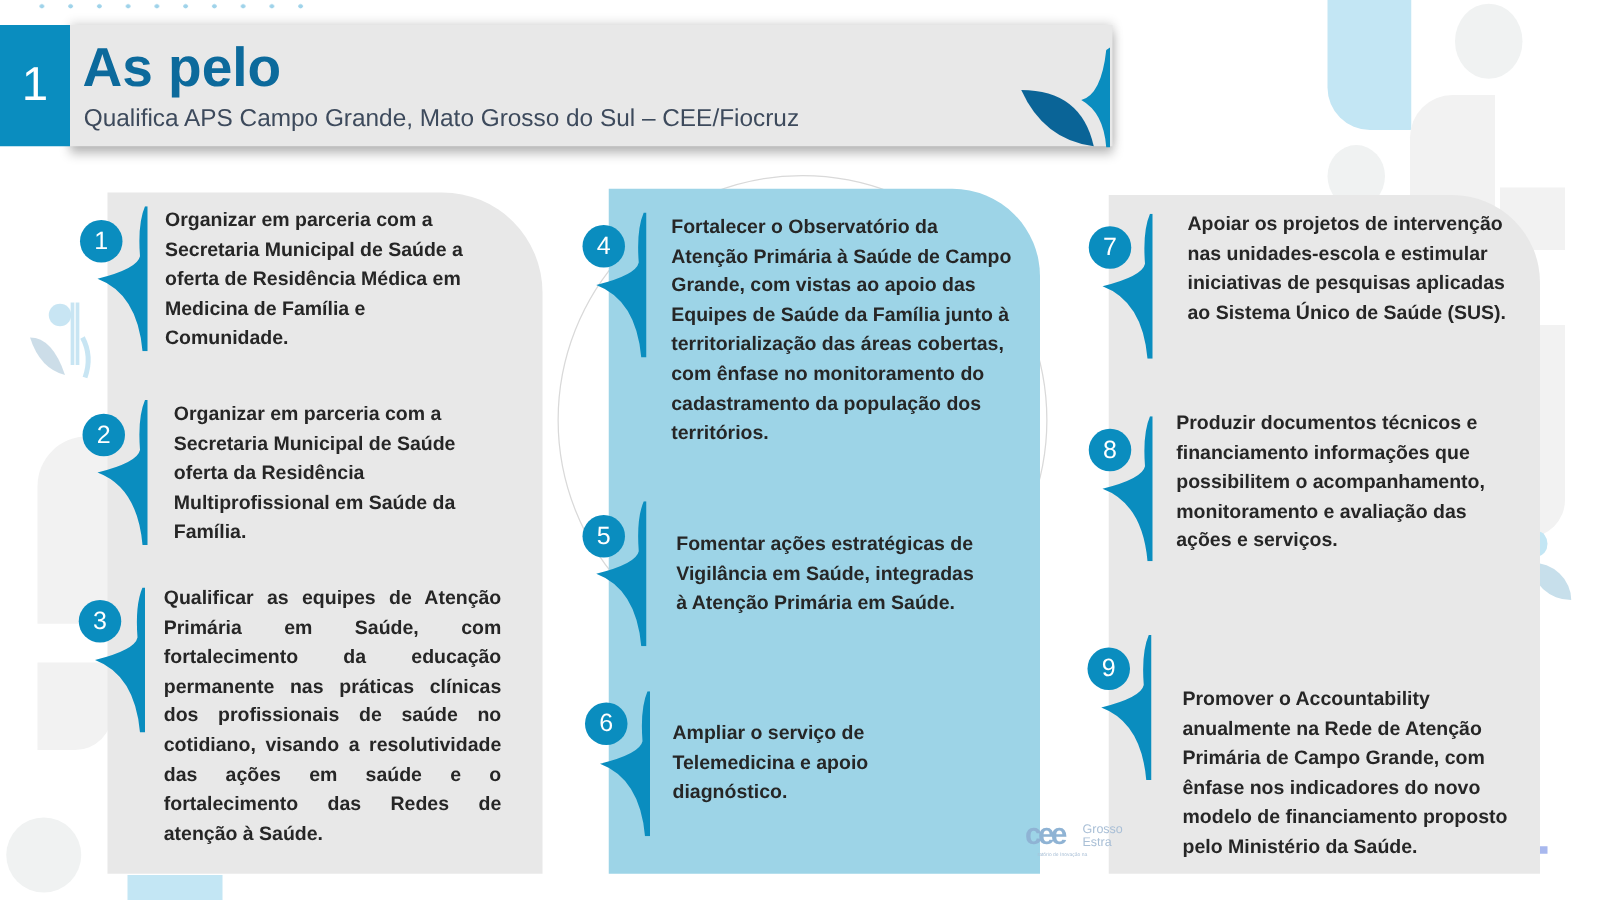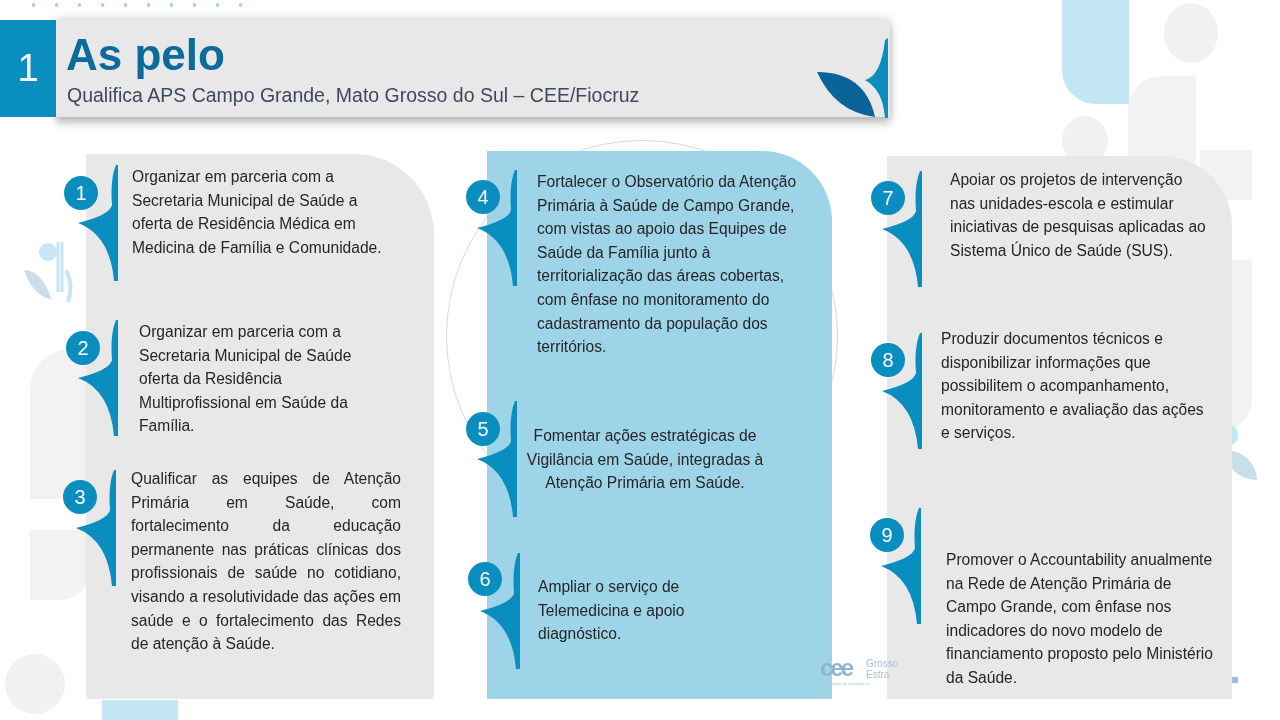--- a/index.html
+++ b/index.html
@@ -44,21 +44,21 @@
 
     
     .card { background: #e8e8e8; }
     .col1 { left: 86px; top: 154px; width: 348px; height: 545px; border-radius: 0 80px 0 0; }
     .col2 { left: 487px; top: 151px; width: 345px; height: 548px; background: #9dd4e7; border-radius: 0 70px 0 0; }
     .col3 { left: 887px; top: 156px; width: 345px; height: 543px; border-radius: 0 70px 0 0; }
 
     .goal-num { width: 34px; height: 34px; border-radius: 50%; background: #0a8dbf; color: #fff;
       font-size: 20px; display: flex; align-items: center; justify-content: center; }
     .bracket { width: 46px; height: 116px; }
-    .goal-text { font-size: 15.6px; line-height: 23.6px; color: #262626; }
+    .goal-text { font-size: 15.6px; line-height: 23.6px; color: #262626; font-weight: bold; }
     .justify { text-align: justify; text-align-last: left; }
 
     .cee-logo { left: 820px; top: 654px; font-size: 24px; color: #8fb3d4; font-weight: bold; letter-spacing: -3px; }
     .cee-text { left: 866px; top: 658px; font-size: 10px; color: #a9bfd6; line-height: 11px; }
     .cee-tag { left: 830px; top: 681px; font-size: 4px; color: #a9bfd6; }
   </style>
 </head>
 <body>
 
 <div class="abs dots"></div>
@@ -118,39 +118,39 @@
 <div class="abs goal-num" style="left:466px;top:180px;">4</div>
 <svg class="abs bracket" style="left:475px;top:170px;" viewBox="0 0 46 116">
     <path d="M40 0 Q34 14 36 40 Q34 50 2 58 Q34 70 38 116 L42 116 L42 0 Z" fill="#0a8dbf"></path>
   </svg>
 <div class="abs goal-text" style="left:537px;top:170px;width:275px;">Fortalecer o Observatório da Atenção Primária à Saúde de Campo Grande, com vistas ao apoio das Equipes de Saúde da Família junto à territorialização das áreas cobertas, com ênfase no monitoramento do cadastramento da população dos territórios.</div>
 
 <div class="abs goal-num" style="left:466px;top:412px;">5</div>
 <svg class="abs bracket" style="left:475px;top:401px;" viewBox="0 0 46 116">
     <path d="M40 0 Q34 14 36 40 Q34 50 2 58 Q34 70 38 116 L42 116 L42 0 Z" fill="#0a8dbf"></path>
   </svg>
-<div class="abs goal-text" style="left:520px;top:424px;width:250px;text-align:center;">Fomentar ações estratégicas de Vigilância em Saúde, integradas à Atenção Primária em Saúde.</div>
+<div class="abs goal-text" style="left:541px;top:424px;width:250px;">Fomentar ações estratégicas de Vigilância em Saúde, integradas à Atenção Primária em Saúde.</div>
 
 <div class="abs goal-num" style="left:468px;top:562px;">6</div>
 <svg class="abs bracket" style="left:478px;top:553px;" viewBox="0 0 46 116">
     <path d="M40 0 Q34 14 36 40 Q34 50 2 58 Q34 70 38 116 L42 116 L42 0 Z" fill="#0a8dbf"></path>
   </svg>
 <div class="abs goal-text" style="left:538px;top:575px;width:200px;">Ampliar o serviço de Telemedicina e apoio diagnóstico.</div>
 
 <div class="abs goal-num" style="left:871px;top:181px;">7</div>
 <svg class="abs bracket" style="left:880px;top:171px;" viewBox="0 0 46 116">
     <path d="M40 0 Q34 14 36 40 Q34 50 2 58 Q34 70 38 116 L42 116 L42 0 Z" fill="#0a8dbf"></path>
   </svg>
 <div class="abs goal-text" style="left:950px;top:168px;width:260px;">Apoiar os projetos de intervenção nas unidades-escola e estimular iniciativas de pesquisas aplicadas ao Sistema Único de Saúde (SUS).</div>
 
 <div class="abs goal-num" style="left:871px;top:343px;">8</div>
 <svg class="abs bracket" style="left:880px;top:333px;" viewBox="0 0 46 116">
     <path d="M40 0 Q34 14 36 40 Q34 50 2 58 Q34 70 38 116 L42 116 L42 0 Z" fill="#0a8dbf"></path>
   </svg>
-<div class="abs goal-text" style="left:941px;top:327px;width:275px;">Produzir documentos técnicos e disponibilizar informações que possibilitem o acompanhamento, monitoramento e avaliação das ações e serviços.</div>
+<div class="abs goal-text" style="left:941px;top:327px;width:275px;">Produzir documentos técnicos e financiamento informações que possibilitem o acompanhamento, monitoramento e avaliação das ações e serviços.</div>
 
 <div class="abs goal-num" style="left:870px;top:518px;">9</div>
 <svg class="abs bracket" style="left:879px;top:508px;" viewBox="0 0 46 116">
     <path d="M40 0 Q34 14 36 40 Q34 50 2 58 Q34 70 38 116 L42 116 L42 0 Z" fill="#0a8dbf"></path>
   </svg>
 <div class="abs goal-text" style="left:946px;top:507px;width:275px;margin-top:41px;">Promover o Accountability anualmente na Rede de Atenção Primária de Campo Grande, com ênfase nos indicadores do novo modelo de financiamento proposto pelo Ministério da Saúde.</div>
 
 <div class="abs cee-logo">cee</div>
 <div class="abs cee-text">
   <div>Grosso</div>

